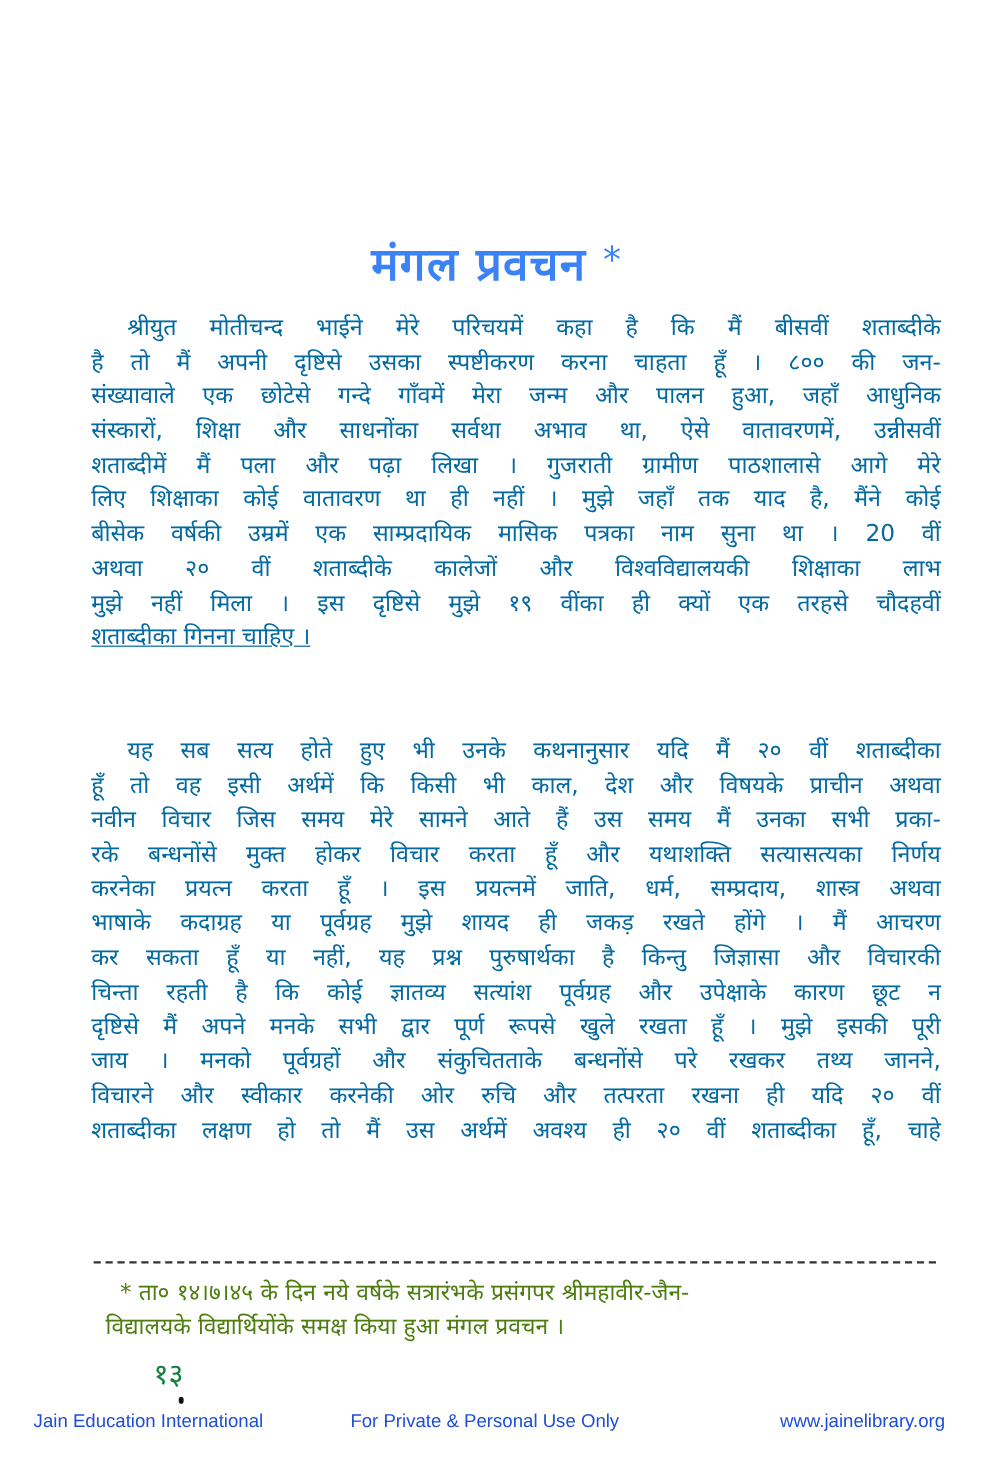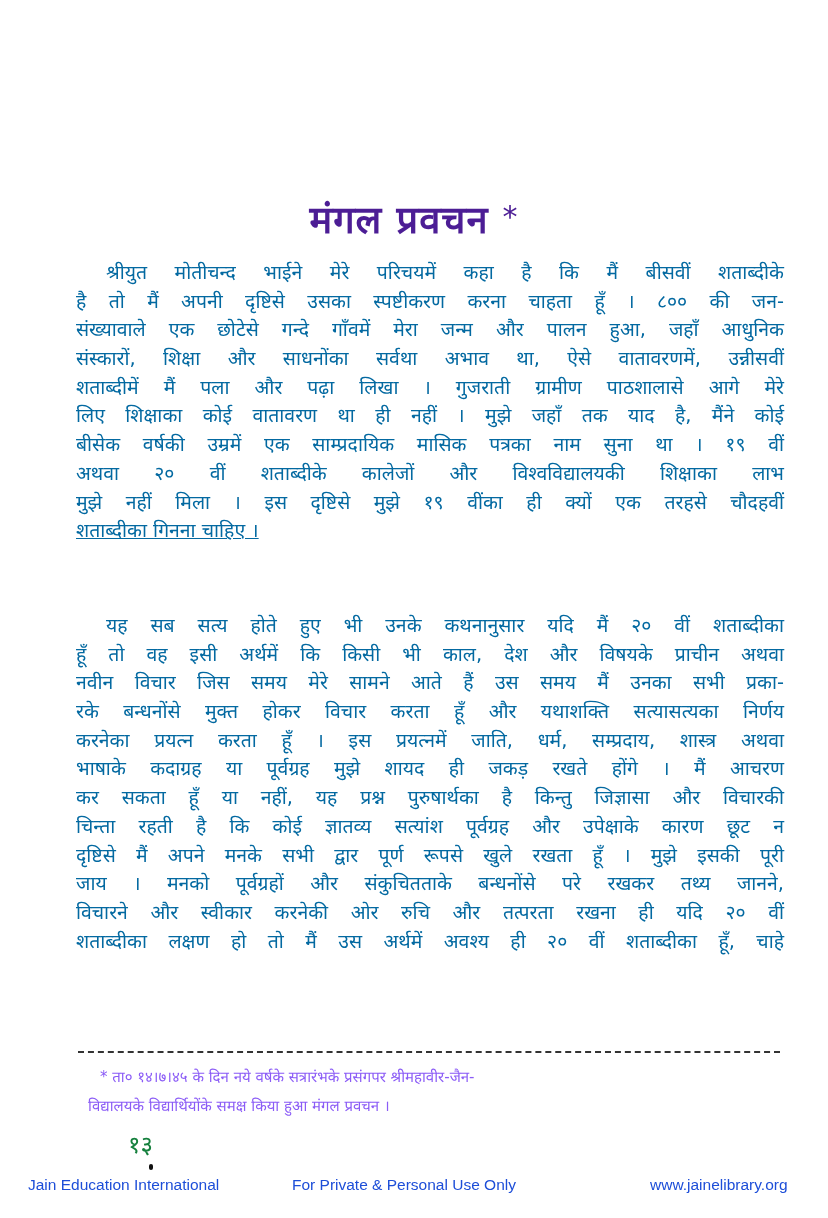--- a/index.html
+++ b/index.html
@@ -22,21 +22,21 @@
     }
     .title {
       position: absolute;
       top: 192px;
       left: 0;
       width: 828px;
       text-align: center;
       font-size: 38px;
       font-weight: bold;
       letter-spacing: 1px;
-      color: #4c1d95;
+      color: #3b82f6;
     }
     .title .star {
       font-weight: normal;
       font-size: 30px;
       margin-left: 14px;
       vertical-align: 6px;
     }
     .body-text {
       position: absolute;
       left: 76px;
@@ -66,23 +66,23 @@
       left: 78px;
       width: 702px;
       height: 0;
       border-top: 2px dashed #333;
     }
     .footnote {
       position: absolute;
       top: 1062px;
       left: 88px;
       width: 700px;
-      font-size: 15px;
+      font-size: 19px;
       line-height: 30px;
-      color: #8b5cf6;
+      color: #4d7c0f;
     }
     .footnote .line { text-align: left; text-align-last: left; }
     .footnote .fn-indent { padding-left: 12px; }
     .page-number {
       position: absolute;
       top: 1127px;
       left: 128px;
       font-size: 24px;
       color: #15803d;
     }
@@ -119,21 +119,21 @@
     <span>मंगल प्रवचन</span><span class="star">*</span>
   </div>
 
   <div class="body-text para1">
     <span class="line indent">श्रीयुत मोतीचन्द भाईने मेरे परिचयमें कहा है कि मैं बीसवीं शताब्दीके</span>
     <span class="line">है तो मैं अपनी दृष्टिसे उसका स्पष्टीकरण करना चाहता हूँ । ८०० की जन-</span>
     <span class="line">संख्यावाले एक छोटेसे गन्दे गाँवमें मेरा जन्म और पालन हुआ, जहाँ आधुनिक</span>
     <span class="line">संस्कारों, शिक्षा और साधनोंका सर्वथा अभाव था, ऐसे वातावरणमें, उन्नीसवीं</span>
     <span class="line">शताब्दीमें मैं पला और पढ़ा लिखा । गुजराती ग्रामीण पाठशालासे आगे मेरे</span>
     <span class="line">लिए शिक्षाका कोई वातावरण था ही नहीं । मुझे जहाँ तक याद है, मैंने कोई</span>
-    <span class="line">बीसेक वर्षकी उम्रमें एक साम्प्रदायिक मासिक पत्रका नाम सुना था । १९ वीं</span>
+    <span class="line">बीसेक वर्षकी उम्रमें एक साम्प्रदायिक मासिक पत्रका नाम सुना था । 20 वीं</span>
     <span class="line">अथवा २० वीं शताब्दीके कालेजों और विश्वविद्यालयकी शिक्षाका लाभ</span>
     <span class="line">मुझे नहीं मिला । इस दृष्टिसे मुझे १९ वींका ही क्यों एक तरहसे चौदहवीं</span>
     <span class="line last">शताब्दीका गिनना चाहिए ।</span>
   </div>
 
   <div class="body-text para2">
     <span class="line indent">यह सब सत्य होते हुए भी उनके कथनानुसार यदि मैं २० वीं शताब्दीका</span>
     <span class="line">हूँ तो वह इसी अर्थमें कि किसी भी काल, देश और विषयके प्राचीन अथवा</span>
     <span class="line">नवीन विचार जिस समय मेरे सामने आते हैं उस समय मैं उनका सभी प्रका-</span>
     <span class="line">रके बन्धनोंसे मुक्त होकर विचार करता हूँ और यथाशक्ति सत्यासत्यका निर्णय</span>

